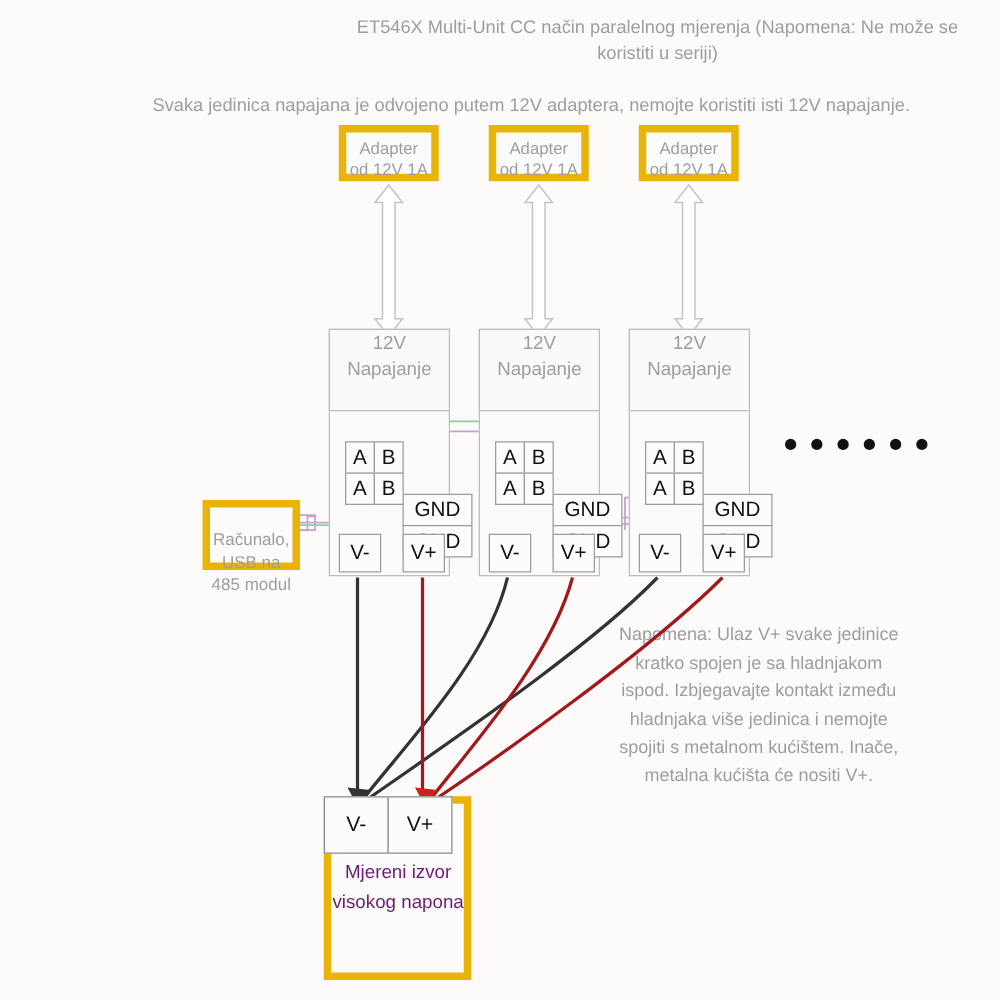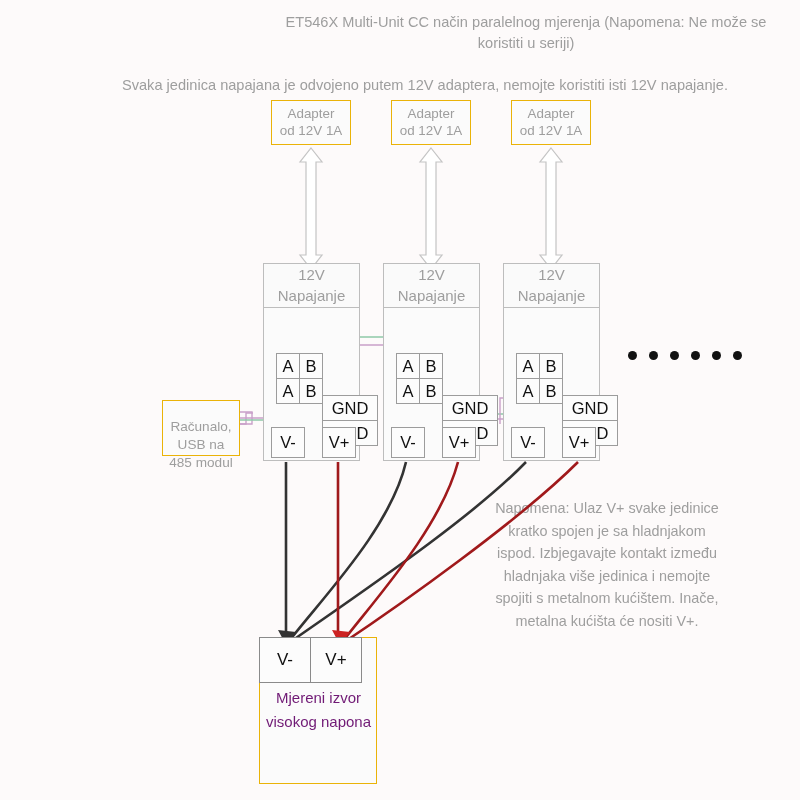--- a/index.html
+++ b/index.html
@@ -57,21 +57,21 @@
     top: 497px;
     width: 230px;
     font-size: 14.4px;
     line-height: 22.5px;
   }
 
   
   .box {
     position: absolute;
     box-sizing: border-box;
-    border: 1px solid #eab308;
+    border: 6px solid #eab308;
     background: #fafafa;
   }
   .adapter {
     width: 80px;
     height: 45px;
     color: #9e9e9e;
     font-size: 13.4px;
     line-height: 17px;
     text-align: center;
     padding-top: 4px;
@@ -98,21 +98,21 @@
     height: 198px;
     border: 1px solid #bdbdbd;
     background: #fbfbfb;
     top: 263px;
   }
   .unit-head {
     position: absolute;
     left: -1px;
     top: -1px;
     width: 97px;
-    height: 45px;
+    height: 66px;
     box-sizing: border-box;
     border: 1px solid #bdbdbd;
     background: #fafafa;
     color: #9e9e9e;
     font-size: 15px;
     line-height: 21px;
     text-align: center;
     padding-top: 0px;
     overflow: hidden;
   }

